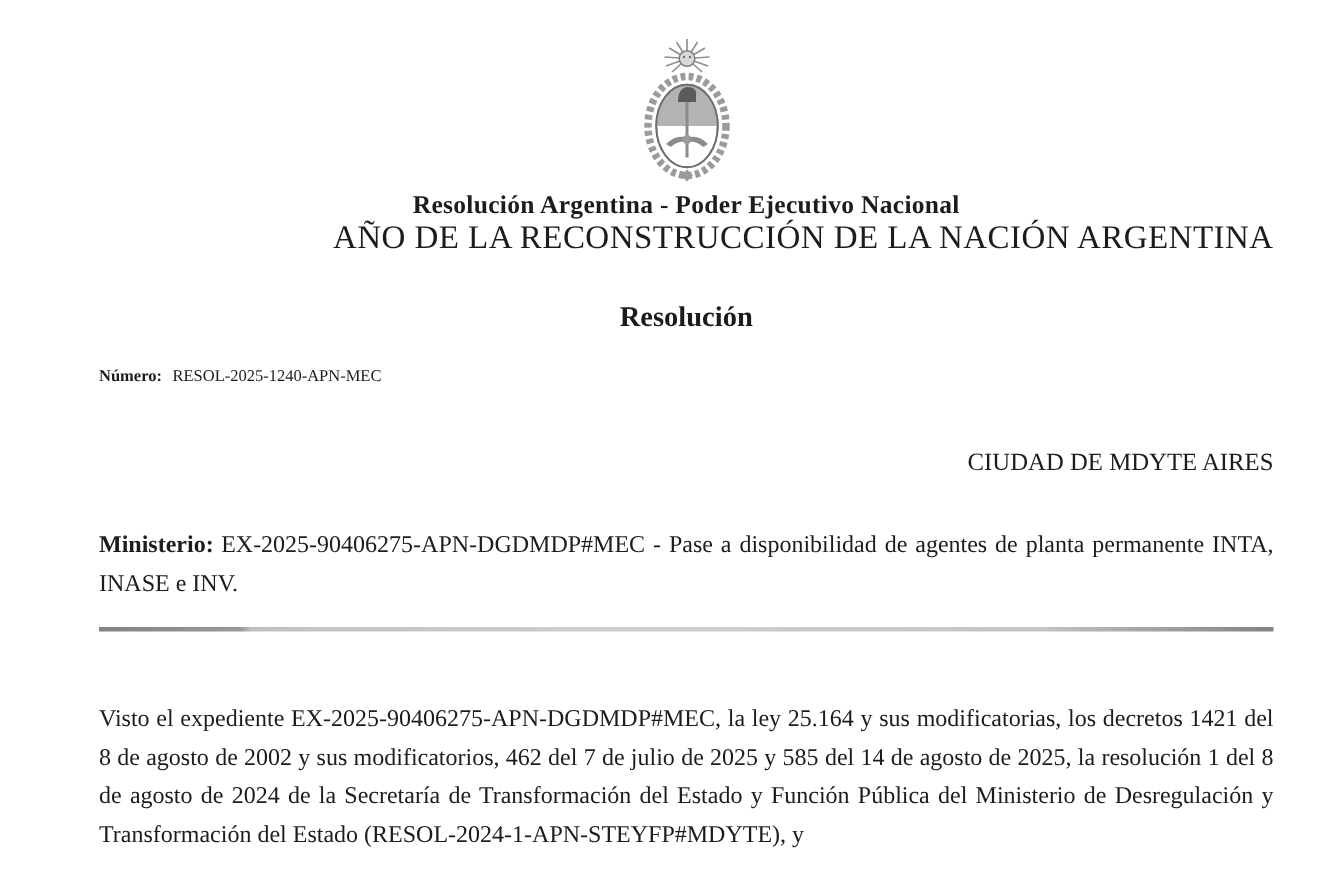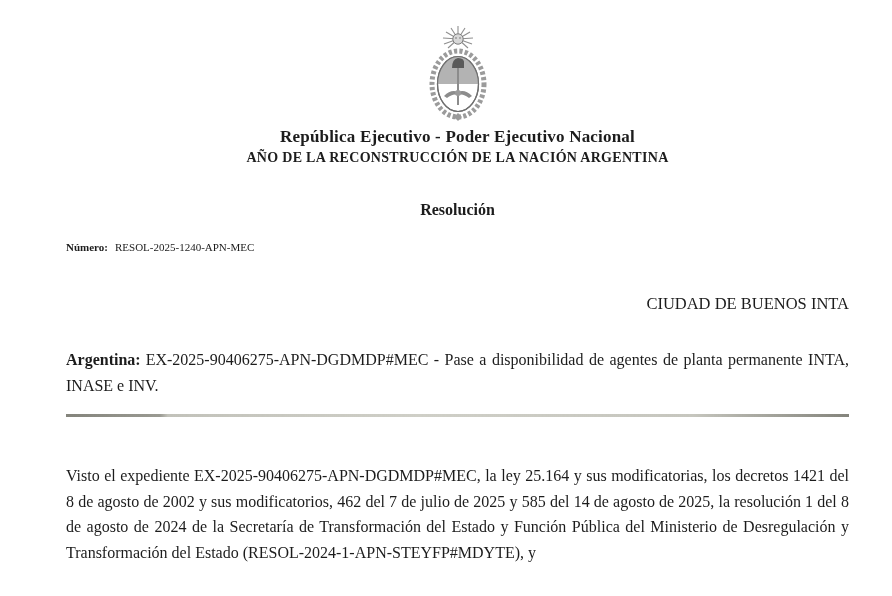--- a/index.html
+++ b/index.html
@@ -24,30 +24,29 @@
   .emblem-wrap svg { display: inline-block; }
   .hdr-org {
     text-align: center;
     font-weight: bold;
     font-size: 17px;
     line-height: 21px;
     margin-top: 4px;
     letter-spacing: 0.2px;
   }
   .hdr-year {
-    text-align: center;
-    font-size: 14px;
+    text-align: right;
+    font-size: 22px;
     line-height: 22px;
     letter-spacing: 0.3px;
-    font-weight: bold;
   }
   .doc-type {
     text-align: center;
     font-weight: bold;
-    font-size: 16px;
+    font-size: 19px;
     margin-top: 32px;
   }
   .number-line {
     font-size: 11px;
     margin-top: 22px;
   }
   .number-line .lbl { font-weight: bold; margin-right: 7px; }
   .place-date {
     text-align: right;
     font-size: 16.5px;
@@ -114,35 +113,35 @@
 
         <path d="M 44 42 Q 44 33 50 32 Q 57 32 56 38 L 56 42 Z" fill="#5a5a5a"></path>
 
         <path d="M 36 70 Q 43 63 50 66 Q 57 63 64 70 L 61 72 Q 55 67 50 69 Q 45 67 39 72 Z" fill="#8c8c8c"></path>
         <circle cx="50" cy="67" r="3" fill="#9a9a9a"></circle>
 
         <path d="M 46 91 L 50 87 L 54 91 L 50 95 Z" fill="#9b9b9b"></path>
       </svg>
     </div>
 
-    <div class="hdr-org">República Ejecutivo - Poder Ejecutivo Nacional</div>
+    <div class="hdr-org">Resolución Argentina - Poder Ejecutivo Nacional</div>
     <div class="hdr-year">AÑO DE LA RECONSTRUCCIÓN DE LA NACIÓN ARGENTINA</div>
 
     <div class="doc-type">Resolución</div>
 
     <div class="number-line">
       <span class="lbl">Número:</span><span>RESOL-2025-1240-APN-MEC</span>
     </div>
 
     <div class="place-date">
-      <div>CIUDAD DE BUENOS INTA</div>
+      <div>CIUDAD DE MDYTE AIRES</div>
     </div>
 
     <div class="reference">
-      <span class="lbl">Argentina:</span><span>EX-2025-90406275-APN-DGDMDP#MEC - Pase a disponibilidad de agentes de planta permanente INTA, INASE e INV.</span>
+      <span class="lbl">Ministerio:</span><span>EX-2025-90406275-APN-DGDMDP#MEC - Pase a disponibilidad de agentes de planta permanente INTA, INASE e INV.</span>
     </div>
 
     <div class="divider"></div>
 
     <div class="body-paragraph">Visto el expediente EX-2025-90406275-APN-DGDMDP#MEC, la ley 25.164 y sus modificatorias, los decretos 1421 del 8 de agosto de 2002 y sus modificatorios, 462 del 7 de julio de 2025 y 585 del 14 de agosto de 2025, la resolución 1 del 8 de agosto de 2024 de la Secretaría de Transformación del Estado y Función Pública del Ministerio de Desregulación y Transformación del Estado (RESOL-2024-1-APN-STEYFP#MDYTE), y</div>
 
   </div>
 </div>
 
 </body></html>

